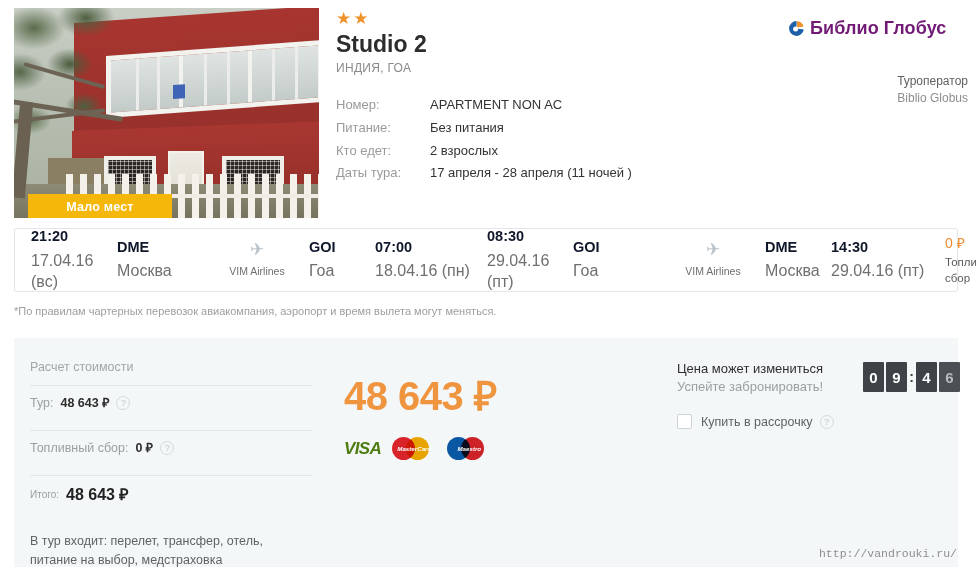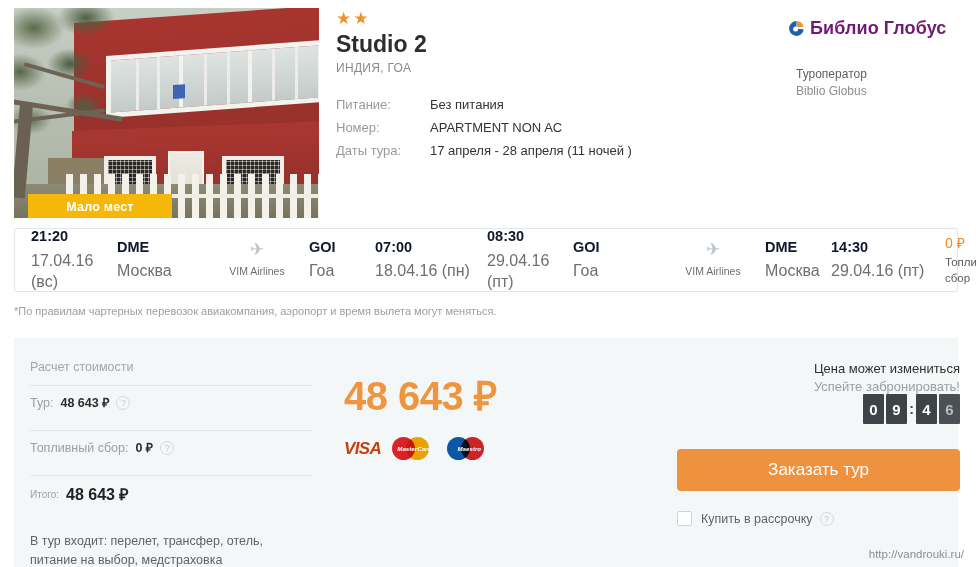--- a/index.html
+++ b/index.html
@@ -104,21 +104,21 @@
   .specs { margin-top:19px; }
   .spec-row { display:flex; font-size:13px; line-height:22.6px; }
   .spec-key { width:94px; color:#9a9a9a; flex:none; }
   .spec-val { color:#333333; }
 
   
   .operator { position:absolute; left:788px; top:18px; width:180px; }
   .logo-line { display:flex; align-items:center; gap:5px; }
   .logo-mark { position:relative; width:17px; height:17px; flex:none; }
   .logo-text { font-size:18px; font-weight:bold; color:#701a75; letter-spacing:.1px; }
-  .op-block { margin-top:28px; text-align:left; padding-left:8px; }
+  .op-block { margin-top:35px; text-align:right; padding-left:8px; }
   .op-title { font-size:12px; color:#5f5f5f; }
   .op-name { font-size:12px; color:#8d8d8d; margin-top:3px; }
 
   
   .flights {
     position:absolute; left:14px; top:228px; width:944px; height:64px;
     border:1px solid #e3e6e8; background:#ffffff; border-radius:2px;
     display:flex; align-items:center;
   }
   .leg { display:flex; align-items:center; height:100%; }
@@ -162,34 +162,34 @@
     width:14px; height:14px; border-radius:50%;
     border:1px solid #d3dade; color:#c2cace; font-size:9px;
     margin-left:7px; flex:none;
   }
   .includes { margin-top:20px; font-size:12.5px; color:#5f6366; line-height:1.55; }
 
   .col-pay { position:absolute; left:330px; top:22px; width:300px; }
   .pay-title { font-size:12.5px; color:#a0a6a9; }
   .pay-price { margin-top:16px; font-size:40px; font-weight:bold; color:#ef9540; letter-spacing:-.5px; line-height:1; }
   .cards { display:flex; align-items:center; gap:11px; margin-top:19px; }
-  .visa { font-size:17px; font-weight:bold; font-style:italic; color:#c2410c; letter-spacing:-.6px; }
+  .visa { font-size:17px; font-weight:bold; font-style:italic; color:#4d7c0f; letter-spacing:-.6px; }
   .mc, .mo { position:relative; width:44px; height:27px; }
   .mc i, .mo i { position:absolute; top:2px; width:23px; height:23px; border-radius:50%; }
   .mc .l { left:0; background:#d8232a; }
   .mc .r { left:14px; background:#f2a900; mix-blend-mode:multiply; }
   .mo .l { left:0; background:#0a57a4; }
   .mo .r { left:14px; background:#d8232a; mix-blend-mode:multiply; }
   .mc span, .mo span {
     position:absolute; inset:0; display:flex; align-items:center; justify-content:center;
     font-size:6.2px; font-weight:bold; font-style:italic; color:#ffffff; z-index:3;
   }
 
   .col-cta { position:absolute; left:663px; top:22px; width:283px; }
-  .cd-wrap { display:flex; align-items:flex-end; justify-content:space-between;flex-direction:column; }
+  .cd-wrap { display:flex; align-items:center; justify-content:space-between; }
   .cd-texts { padding-top:1px; }
   .cd-l1 { font-size:13px; color:#2f2f2f; }
   .cd-l2 { font-size:13px; color:#9aa0a3; margin-top:3px; }
   .clock { display:flex; align-items:center; gap:2px; }
   .dg {
     width:21px; height:30px; background:#3d4346; color:#ffffff;
     font-size:15px; font-weight:bold;
     display:flex; align-items:center; justify-content:center;
     border-radius:1px;
   }
@@ -199,23 +199,23 @@
     margin-top:25px; width:283px; height:42px;
     background:#ee9240; border:none; border-radius:4px;
     color:#ffffff; font-size:17px; font-family:"Liberation Sans", sans-serif;
     cursor:pointer;
   }
   .inst { display:flex; align-items:center; margin-top:20px; }
   .chk { width:15px; height:15px; background:#ffffff; border:1px solid #ccd4d8; border-radius:2px; flex:none; }
   .inst-lbl { font-size:12.5px; color:#5f6366; margin-left:9px; }
 
   .watermark {
-    position:absolute; right:12px; bottom:7px;
+    position:absolute; right:19px; bottom:7px;
     font-size:11.5px; color:#8e8e8e;
-    font-family:Liberation Sans, sans-serif;
+    font-family:Liberation Mono, monospace;
   }
 </style>
 </head>
 <body>
 
 <div class="top-section">
 
   <div class="photo-wrap">
     <div class="photo">
       <div class="sky"></div>
@@ -251,26 +251,30 @@
     <div class="badge-few">Мало мест</div>
   </div>
 
   <div class="hotel-info">
     <div class="stars">★★</div>
     <div class="hotel-name">Studio 2</div>
     <div class="hotel-geo">ИНДИЯ, ГОА</div>
 
     <div class="specs">
       <div class="spec-row">
+        <div class="spec-key">Номер:</div>
+        <div class="spec-val">APARTMENT NON AC</div>
+      </div>
+      <div class="spec-row">
         <div class="spec-key">Питание:</div>
         <div class="spec-val">Без питания</div>
       </div>
       <div class="spec-row">
-        <div class="spec-key">Номер:</div>
-        <div class="spec-val">APARTMENT NON AC</div>
+        <div class="spec-key">Кто едет:</div>
+        <div class="spec-val">2 взрослых</div>
       </div>
       <div class="spec-row">
         <div class="spec-key">Даты тура:</div>
         <div class="spec-val">17 апреля - 28 апреля (11 ночей )</div>
       </div>
     </div>
   </div>
 
   <div class="operator">
     <div class="logo-line">
@@ -403,21 +407,20 @@
       </div>
       <div class="clock">
         <span class="dg">0</span>
         <span class="dg">9</span>
         <span class="colon">:</span>
         <span class="dg">4</span>
         <span class="dg dim">6</span>
       </div>
     </div>
 
-    <button class="cta">Заказать тур</button>
 
     <div class="inst">
       <span class="chk"></span>
       <span class="inst-lbl">Купить в рассрочку</span>
       <span class="qmark">?</span>
     </div>
   </div>
 </div>
 
 <div class="watermark">http://vandrouki.ru/</div>

